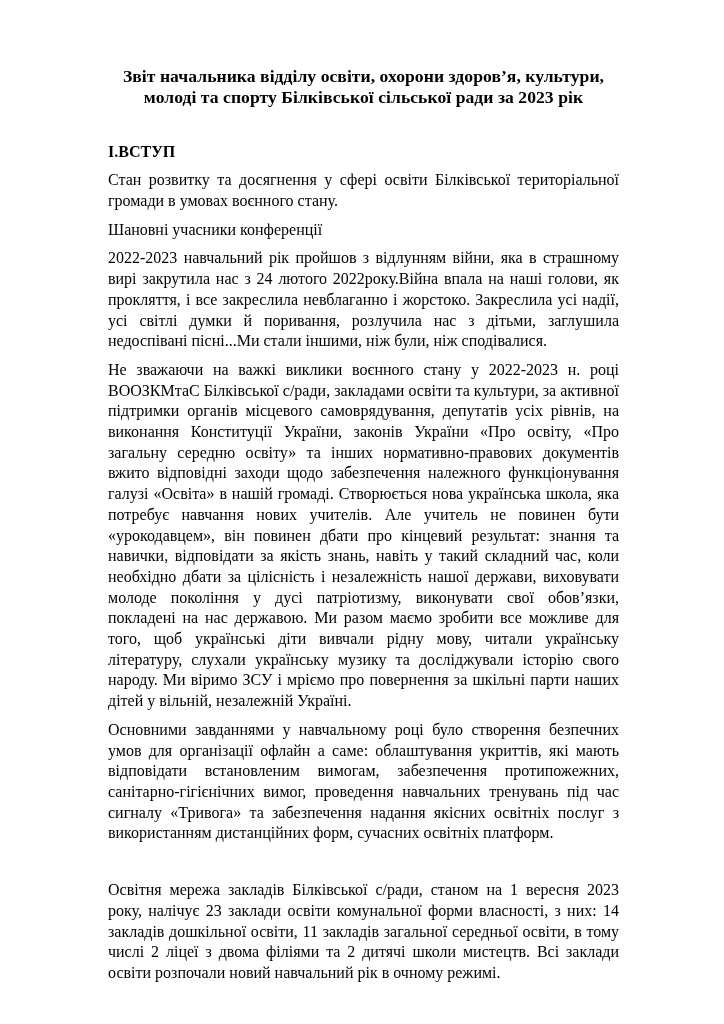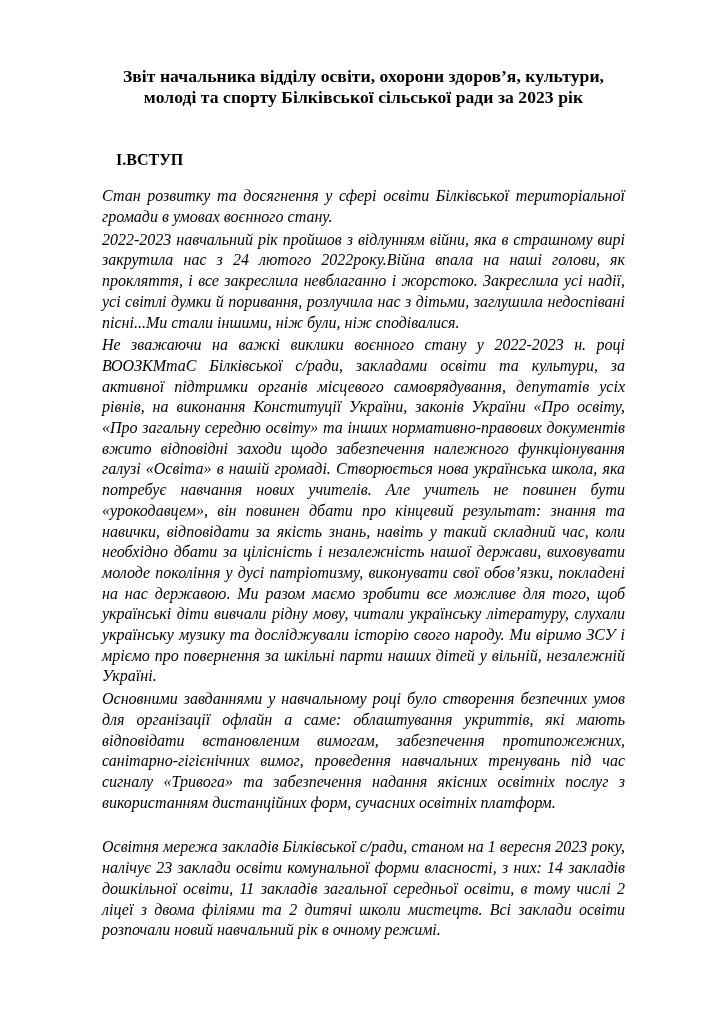--- a/index.html
+++ b/index.html
@@ -42,53 +42,53 @@
   }
 
   
   .section {
     margin: 0;
   }
   .spacer-lg { height: 26px; }
   .spacer-sm { height: 20px; }
 
   .heading {
-    margin: 16px;
+    margin: 8px;
     font-size: 16px;
     font-weight: bold;
     line-height: 20.7px;
     text-align: left;
   }
   p.para {
-    margin: 2px;
+    margin: 8px;
     font-size: 16px;
     line-height: 20.7px;
     text-align: justify;
     text-justify: inter-word;
-    font-style: italic;
   }
   p.para.left {
     text-align: left;
   }
 </style>
 </head>
 <body>
 
 <div class="page">
   <div class="content">
 
     <h1 class="doc-title">Звіт начальника відділу освіти, охорони здоров’я, культури, молоді та спорту Білківської сільської ради за 2023 рік</h1>
 
     <div class="spacer-lg"></div>
 
     <div class="section">
       <div class="heading">I.ВСТУП</div>
 
       <p class="para">Стан розвитку та досягнення у сфері освіти Білківської територіальної громади в умовах воєнного стану.</p>
 
+      <p class="para left">Шановні учасники конференції</p>
 
       <p class="para">2022-2023 навчальний рік пройшов з відлунням війни, яка в страшному вирі закрутила нас з 24 лютого 2022року.Війна впала на наші голови, як прокляття, і все закреслила невблаганно і жорстоко. Закреслила усі надії, усі світлі думки й поривання, розлучила нас з дітьми, заглушила недоспівані пісні...Ми стали іншими, ніж були, ніж сподівалися.</p>
 
       <p class="para">Не зважаючи на важкі виклики воєнного стану у 2022-2023 н. році ВООЗКМтаС Білківської с/ради, закладами освіти та культури, за активної підтримки органів місцевого самоврядування, депутатів усіх рівнів, на виконання Конституції України, законів України «Про освіту, «Про загальну середню освіту» та інших нормативно-правових документів вжито відповідні заходи щодо забезпечення належного функціонування галузі «Освіта» в нашій громаді. Створюється нова українська школа, яка потребує навчання нових учителів. Але учитель не повинен бути «урокодавцем», він повинен дбати про кінцевий результат: знання та навички, відповідати за якість знань, навіть у такий складний час, коли необхідно дбати за цілісність і незалежність нашої держави, виховувати молоде покоління у дусі патріотизму, виконувати свої обов’язки, покладені на нас державою. Ми разом маємо зробити все можливе для того, щоб українські діти вивчали рідну мову, читали українську літературу, слухали українську музику та досліджували історію свого народу. Ми віримо ЗСУ і мріємо про повернення за шкільні парти наших дітей у вільній, незалежній Україні.</p>
 
       <p class="para">Основними завданнями у навчальному році було створення безпечних умов для організації офлайн а саме: облаштування укриттів, які мають відповідати встановленим вимогам, забезпечення протипожежних, санітарно-гігієнічних вимог, проведення навчальних тренувань під час сигналу «Тривога» та забезпечення надання якісних освітніх послуг з використанням дистанційних форм, сучасних освітніх платформ.</p>
     </div>
 
     <div class="spacer-sm"></div>
 

